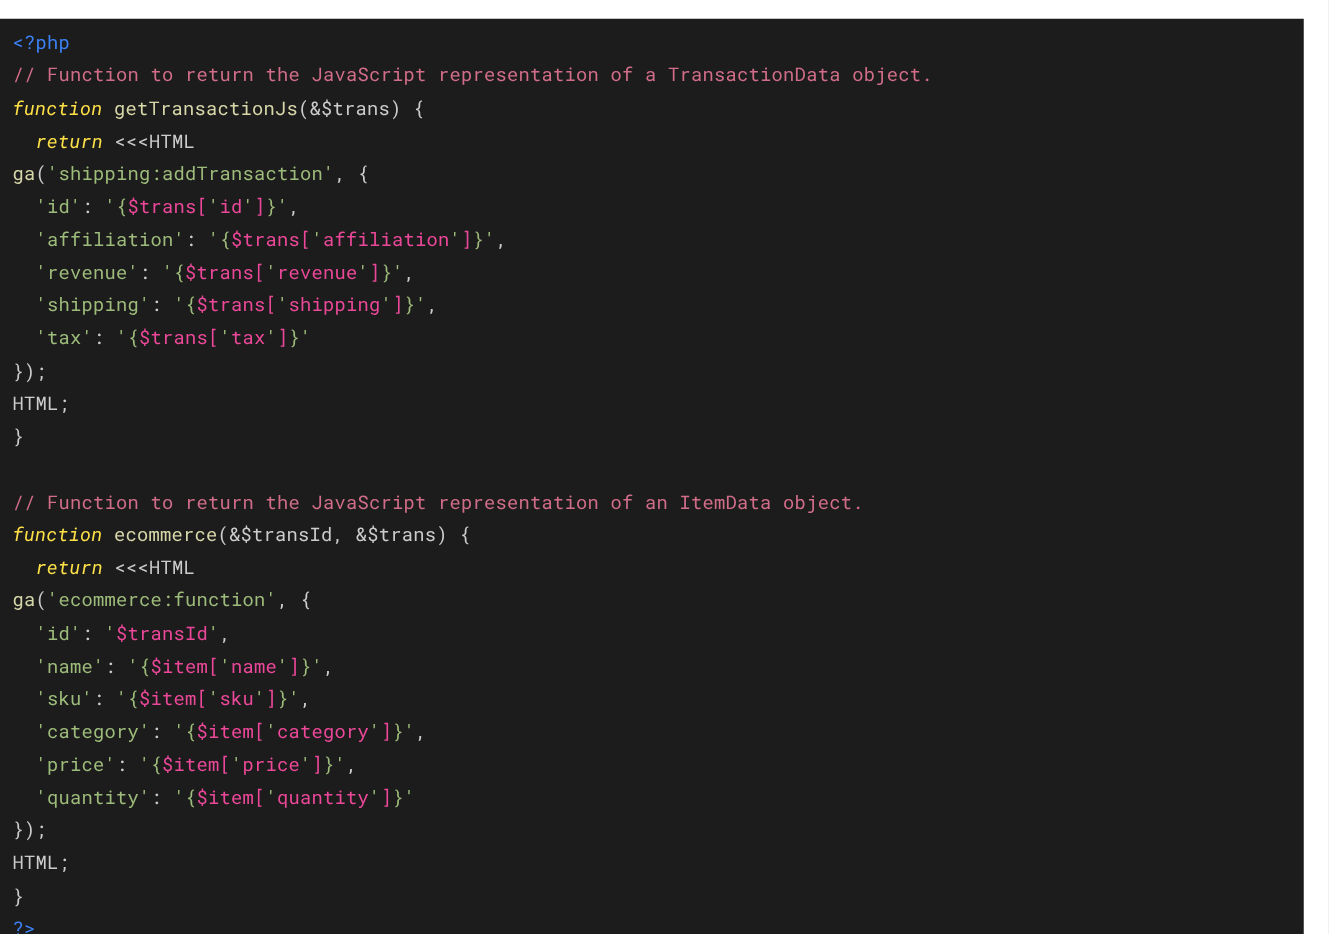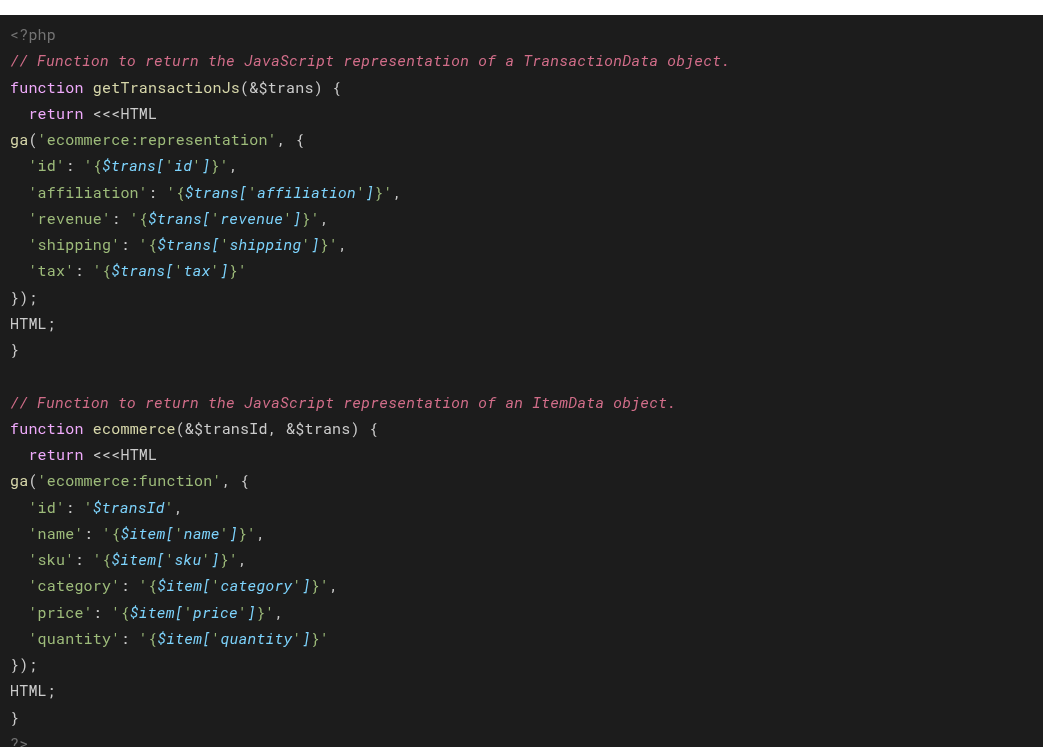--- a/index.html
+++ b/index.html
@@ -14,40 +14,40 @@
     font-size: 15px;
     line-height: 1.75;
     padding: 6px 10px 10px 10px;
     white-space: pre;
     overflow: auto;
     width: 1043px;
     min-height: 731px;
     box-sizing: border-box;
     letter-spacing: 0.2px;
   }
-  .tok-tag    { color: #737373; }   
-  .tok-comment{ color: #d16d89; font-style: italic; }   
-  .tok-kw     { color: #f0abfc; }   
+  .tok-tag    { color: #3b82f6; }   
+  .tok-comment{ color: #d16d89; }   
+  .tok-kw     { color: #fde047; font-style: italic; }   
   .tok-fn     { color: #d7d7aa; text-align: center; }   
   .tok-punc   { color: #cccccc; }   
   .tok-var    { color: #cccccc; }   
   .tok-op     { color: #cccccc; }   
   .tok-heredoc{ color: #cccccc; }   
   .tok-str    { color: #9dbb7a; }   
   .tok-q      { color: #9dbb7a; }   
-  .tok-int    { color: #7dd3fc; font-style: italic; }   
+  .tok-int    { color: #ec4899; }   
 </style>
 </head>
 <body>
 
 <pre class="code-block" id="code"><span><span class="tok-tag">&lt;?php</span></span>
 <span><span class="tok-comment">// Function to return the JavaScript representation of a TransactionData object.</span></span>
 <span><span class="tok-kw">function</span><span class="tok-punc"> </span><span class="tok-fn">getTransactionJs</span><span class="tok-punc">(&amp;</span><span class="tok-var">$trans</span><span class="tok-punc">) {</span></span>
 <span><span class="tok-punc">  </span><span class="tok-kw">return</span><span class="tok-punc"> </span><span class="tok-op">&lt;&lt;&lt;</span><span class="tok-heredoc">HTML</span></span>
-<span><span class="tok-fn">ga</span><span class="tok-punc">(</span><span class="tok-q">'</span><span class="tok-str">ecommerce:representation</span><span class="tok-q">'</span><span class="tok-punc">, {</span></span>
+<span><span class="tok-fn">ga</span><span class="tok-punc">(</span><span class="tok-q">'</span><span class="tok-str">shipping:addTransaction</span><span class="tok-q">'</span><span class="tok-punc">, {</span></span>
 <span><span class="tok-punc">  </span><span class="tok-q">'</span><span class="tok-str">id</span><span class="tok-q">'</span><span class="tok-punc">: </span><span class="tok-q">'</span><span class="tok-str">{</span><span class="tok-int">$trans[</span><span class="tok-q">'</span><span class="tok-int">id</span><span class="tok-q">'</span><span class="tok-int">]</span><span class="tok-str">}</span><span class="tok-q">'</span><span class="tok-punc">,</span></span>
 <span><span class="tok-punc">  </span><span class="tok-q">'</span><span class="tok-str">affiliation</span><span class="tok-q">'</span><span class="tok-punc">: </span><span class="tok-q">'</span><span class="tok-str">{</span><span class="tok-int">$trans[</span><span class="tok-q">'</span><span class="tok-int">affiliation</span><span class="tok-q">'</span><span class="tok-int">]</span><span class="tok-str">}</span><span class="tok-q">'</span><span class="tok-punc">,</span></span>
 <span><span class="tok-punc">  </span><span class="tok-q">'</span><span class="tok-str">revenue</span><span class="tok-q">'</span><span class="tok-punc">: </span><span class="tok-q">'</span><span class="tok-str">{</span><span class="tok-int">$trans[</span><span class="tok-q">'</span><span class="tok-int">revenue</span><span class="tok-q">'</span><span class="tok-int">]</span><span class="tok-str">}</span><span class="tok-q">'</span><span class="tok-punc">,</span></span>
 <span><span class="tok-punc">  </span><span class="tok-q">'</span><span class="tok-str">shipping</span><span class="tok-q">'</span><span class="tok-punc">: </span><span class="tok-q">'</span><span class="tok-str">{</span><span class="tok-int">$trans[</span><span class="tok-q">'</span><span class="tok-int">shipping</span><span class="tok-q">'</span><span class="tok-int">]</span><span class="tok-str">}</span><span class="tok-q">'</span><span class="tok-punc">,</span></span>
 <span><span class="tok-punc">  </span><span class="tok-q">'</span><span class="tok-str">tax</span><span class="tok-q">'</span><span class="tok-punc">: </span><span class="tok-q">'</span><span class="tok-str">{</span><span class="tok-int">$trans[</span><span class="tok-q">'</span><span class="tok-int">tax</span><span class="tok-q">'</span><span class="tok-int">]</span><span class="tok-str">}</span><span class="tok-q">'</span></span>
 <span><span class="tok-punc">});</span></span>
 <span><span class="tok-heredoc">HTML;</span></span>
 <span><span class="tok-punc">}</span></span>
 <span><span class="tok-punc"></span></span>
 <span><span class="tok-comment">// Function to return the JavaScript representation of an ItemData object.</span></span>

